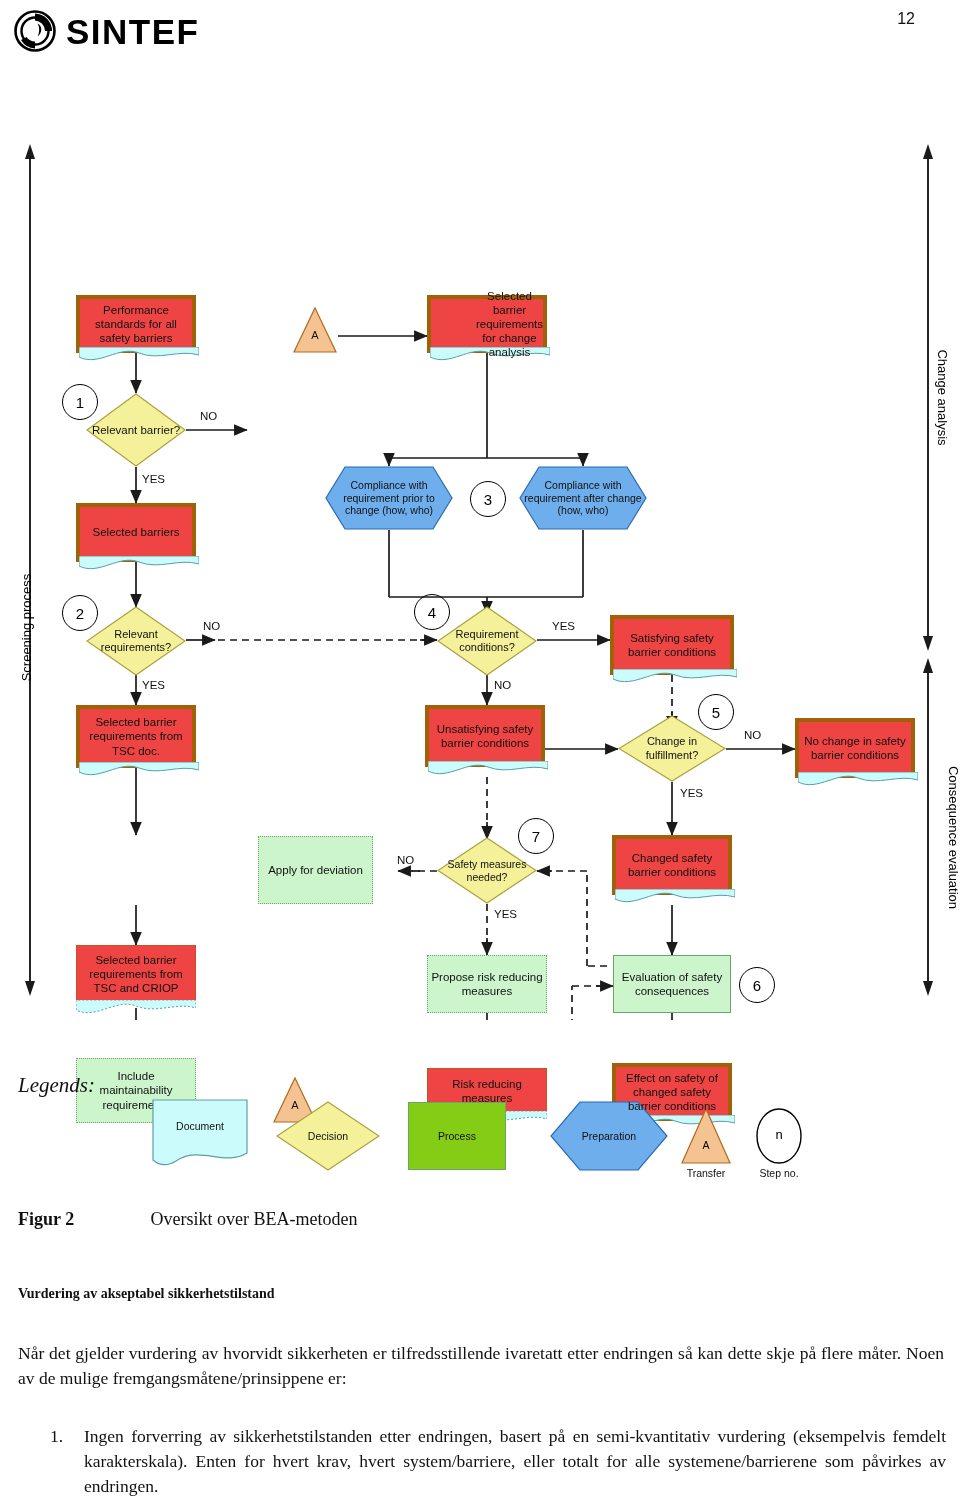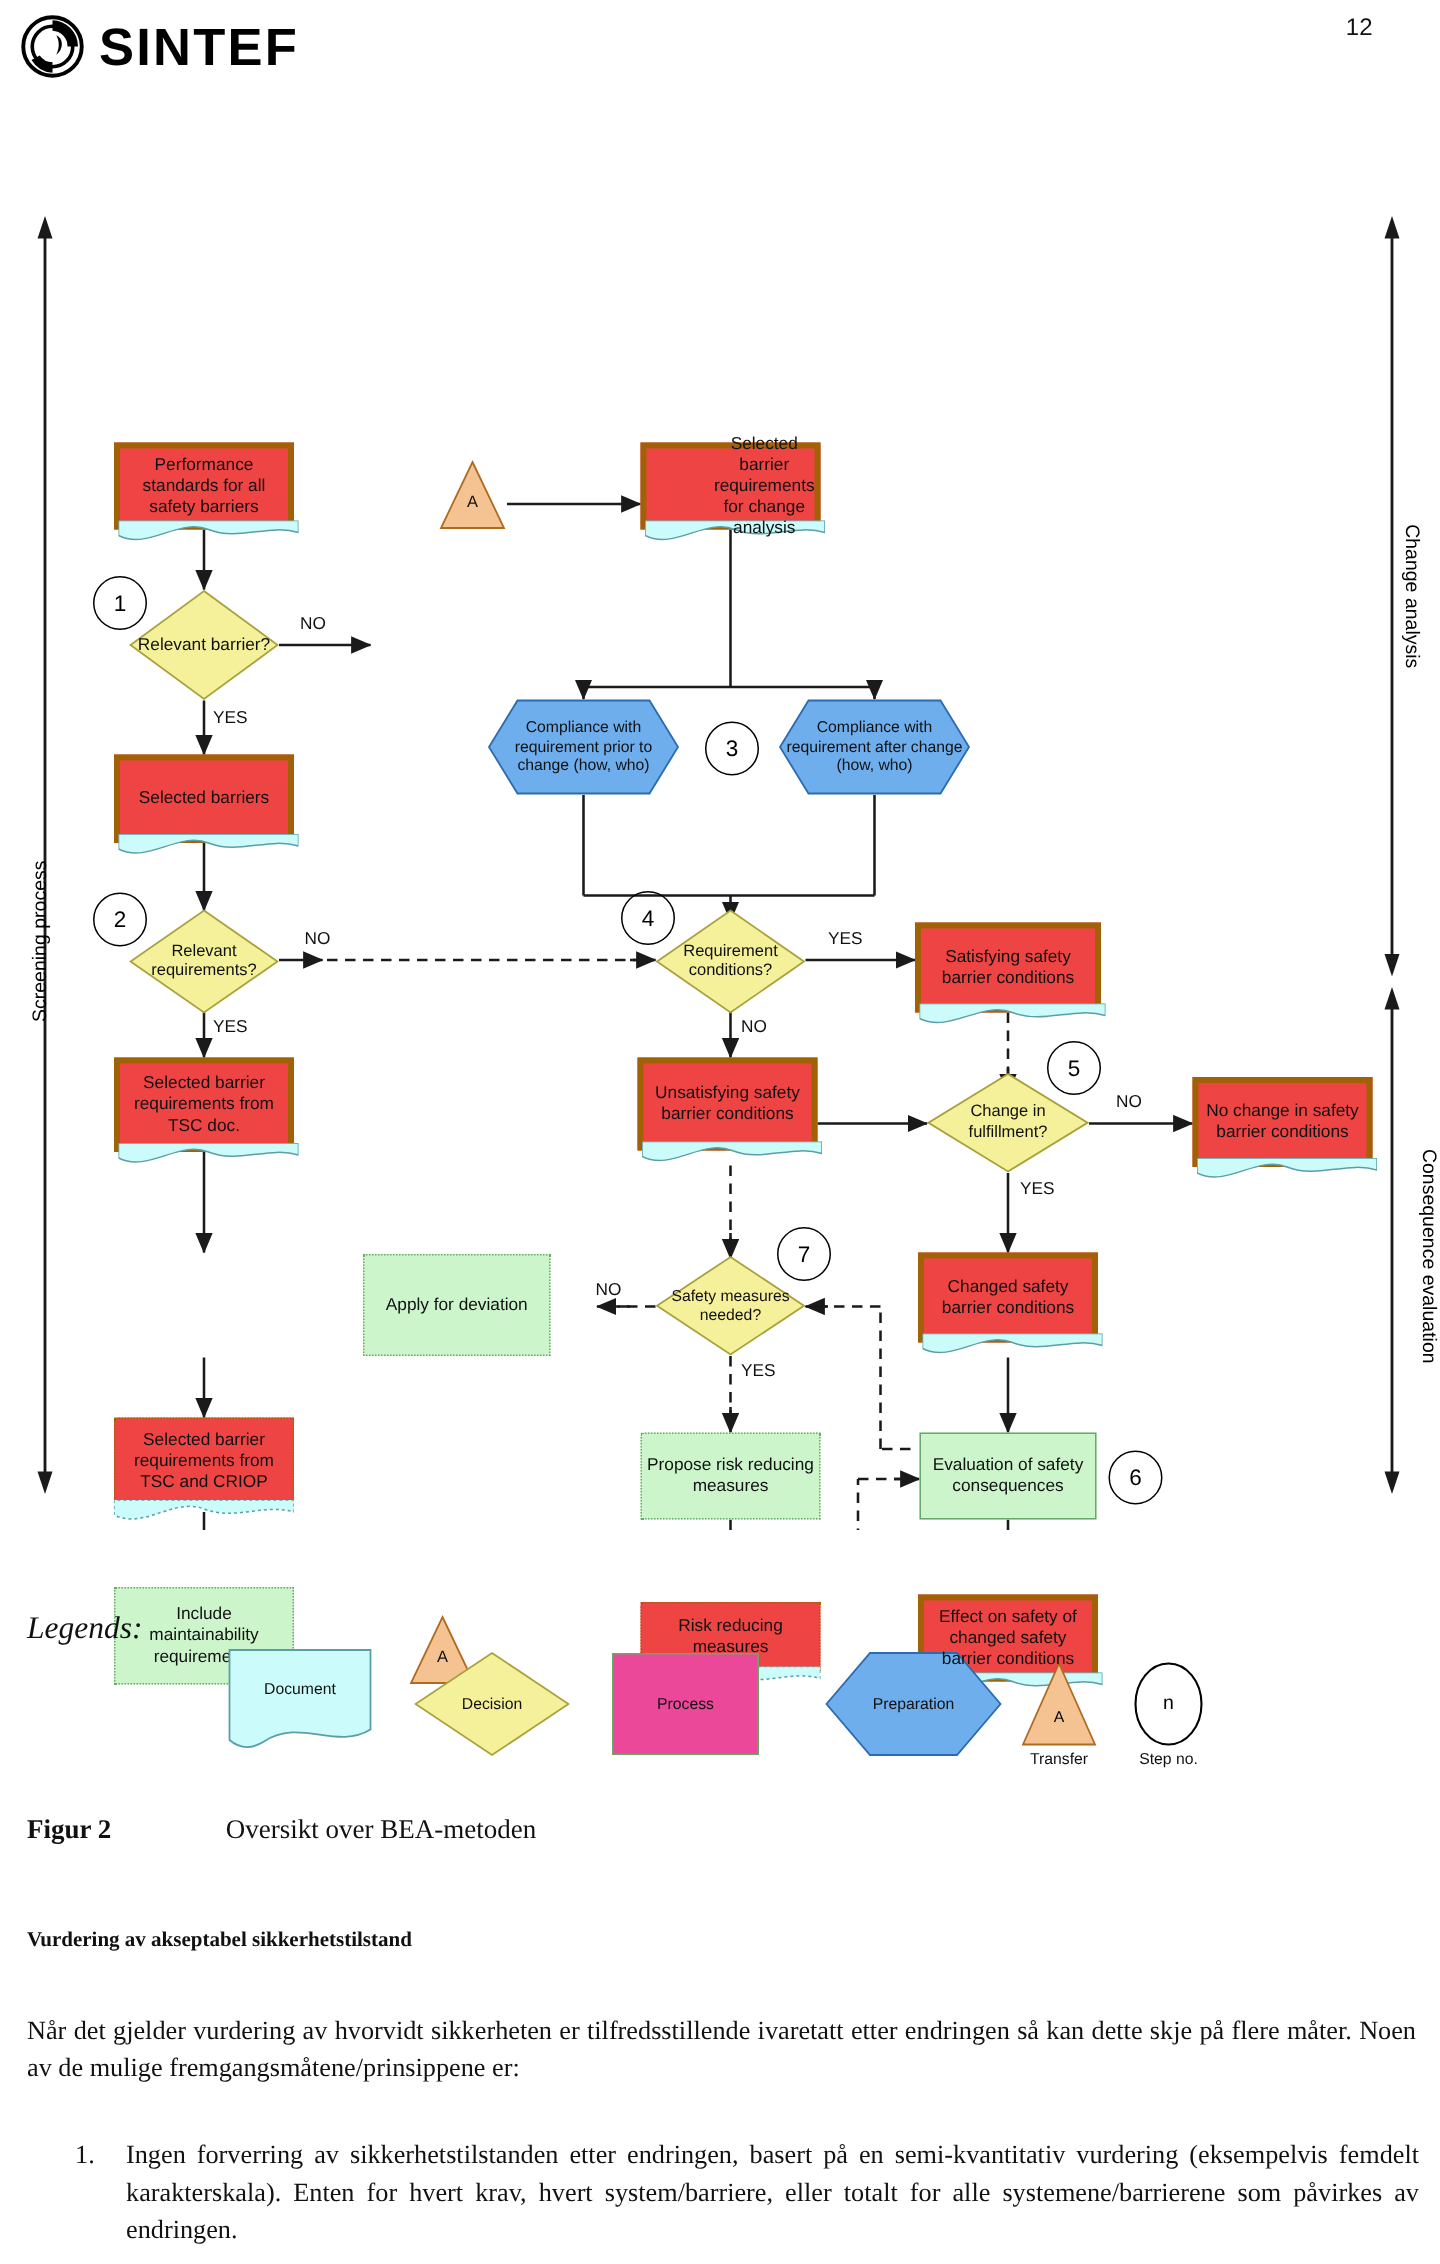--- a/index.html
+++ b/index.html
@@ -355,21 +355,21 @@
   <div class="flowlabel" style="left:680px; top:647px;"><span>YES</span></div>
 
   <div class="shape doc" style="left:795px; top:578px; width:120px; height:60px;">
     <span class="doc-label">No change in safety barrier conditions</span>
     <svg class="wave" viewBox="0 0 120 16" preserveAspectRatio="none">
       <path d="M0,0 L0,10 C20,20 40,-2 60,6 C80,14 100,2 120,8 L120,0 Z" fill="#ccfbfb" stroke="#5a9fa5" stroke-width="1"></path>
     </svg>
   </div>
 
 
-  <div class="shape proc dashed" style="left:242px; top:696px; width:125px; height:68px;">
+  <div class="shape proc dashed" style="left:258px; top:696px; width:115px; height:68px;">
     <span>Apply for deviation</span>
   </div>
 
   <div class="stepno" style="left:518px; top:678px; width:34px; height:34px;">
     <span>7</span>
   </div>
   <div class="shape dec" style="left:437px; top:697px; width:100px; height:67px;">
     <svg width="100" height="67" viewBox="0 0 100 67">
       <polygon points="50,1 99,33.5 50,66 1,33.5" fill="#f5f09a" stroke="#a8a23c" stroke-width="1.2"></polygon>
     </svg>
@@ -440,21 +440,21 @@
     <span class="inner" style="height:54px;">Document</span>
   </div>
 
   <div class="leg" style="left:136px; top:6px; width:104px; height:70px;">
     <svg width="104" height="70" viewBox="0 0 104 70" style="position:absolute;left:0;top:0;">
       <polygon points="52,1 103,35 52,69 1,35" fill="#f5f09a" stroke="#a8a23c" stroke-width="1.2"></polygon>
     </svg>
     <span class="inner">Decision</span>
   </div>
 
-  <div class="leg" style="left:268px; top:7px; width:98px; height:68px; background:#ec4899; border:1px solid #6aa86a; box-sizing:border-box;">
+  <div class="leg" style="left:268px; top:7px; width:98px; height:68px; background:#84cc16; border:1px solid #6aa86a; box-sizing:border-box;">
     <span class="inner">Process</span>
   </div>
 
   <div class="leg" style="left:410px; top:6px; width:118px; height:70px;">
     <svg width="118" height="70" viewBox="0 0 118 70" style="position:absolute;left:0;top:0;">
       <polygon points="30,1 88,1 117,35 88,69 30,69 1,35" fill="#6faeec" stroke="#2b6baf" stroke-width="1.2"></polygon>
     </svg>
     <span class="inner">Preparation</span>
   </div>
 

